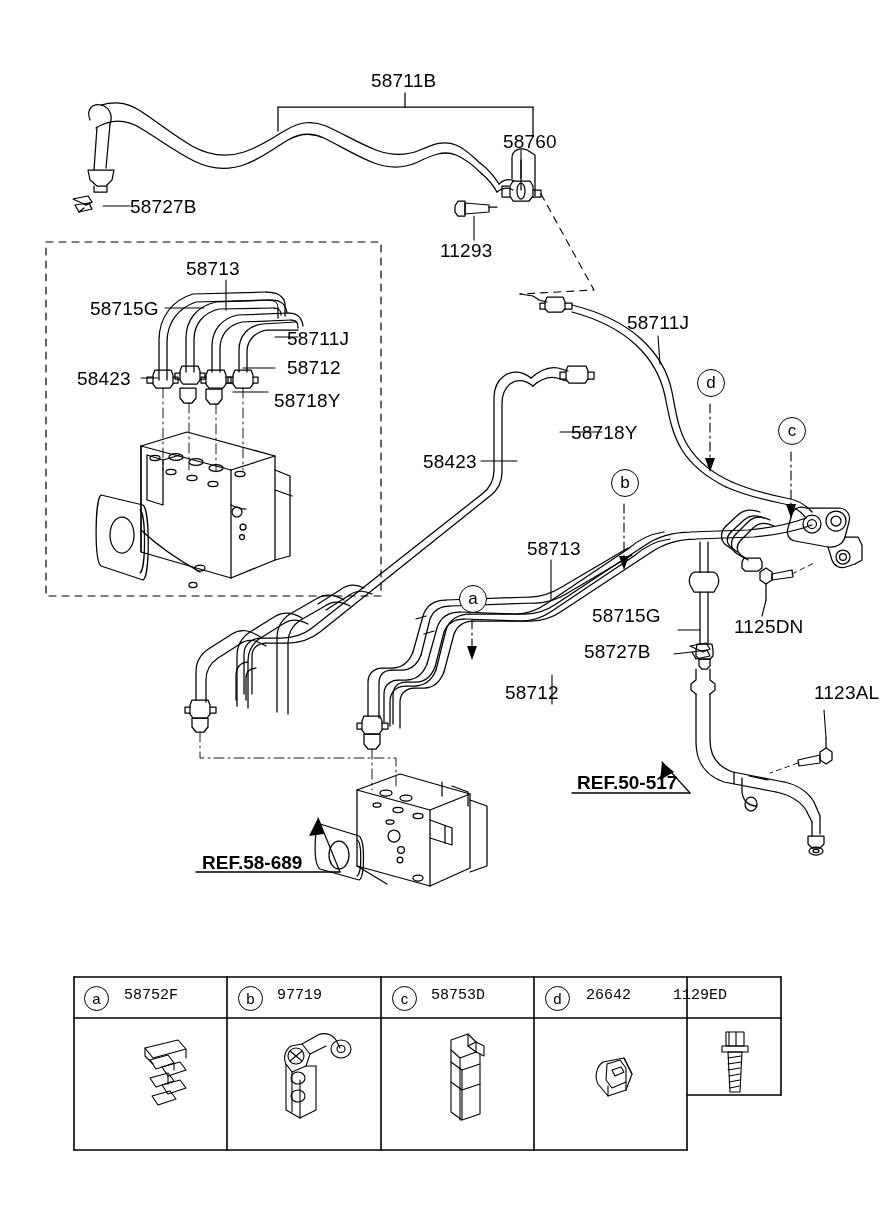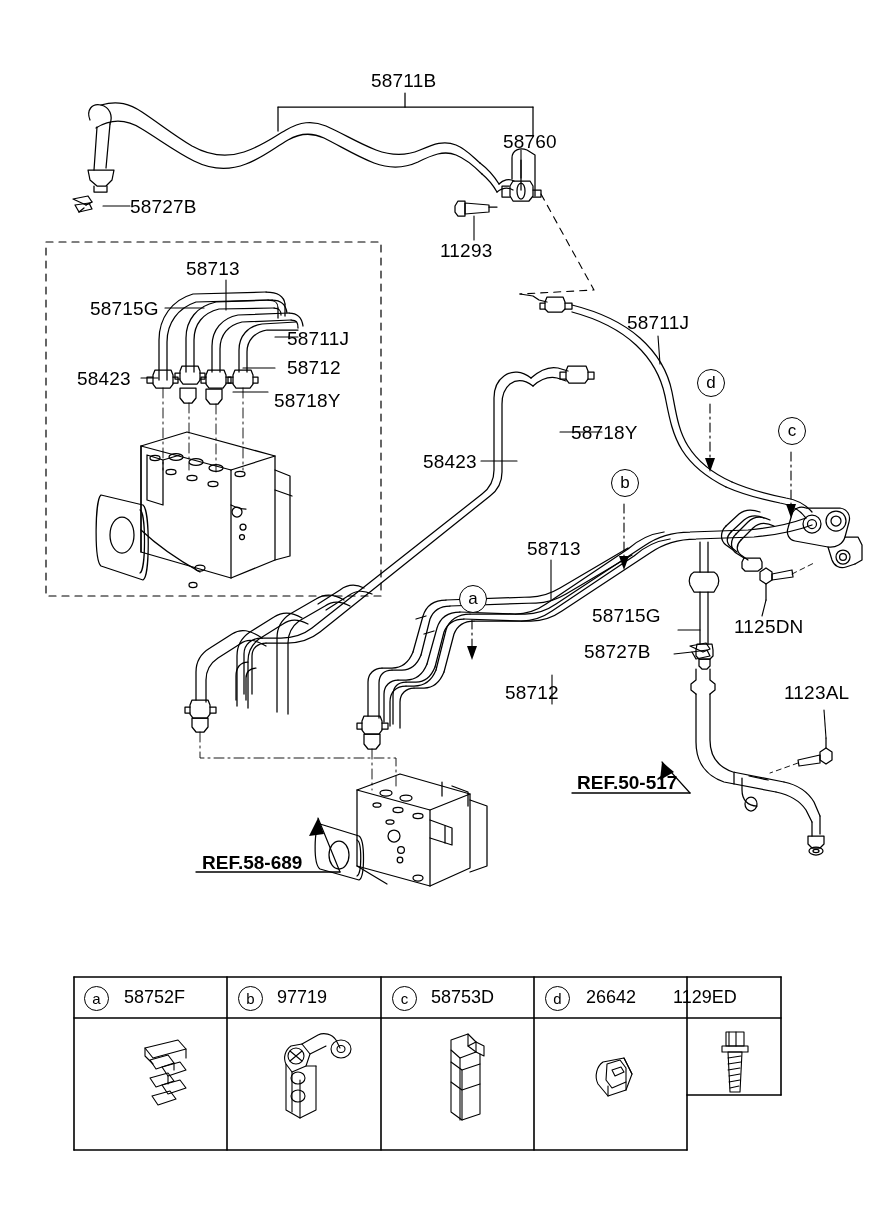--- a/index.html
+++ b/index.html
@@ -1,21 +1,21 @@
 <!DOCTYPE html>
 <html><head>
 <meta charset="utf-8">
 <style>
   html,body{margin:0;padding:0;background:#fff;}
   body{width:886px;height:1211px;font-family:"Liberation Sans",sans-serif;overflow:hidden;}
   #stage{position:relative;width:886px;height:879px;background:#fff;}
   svg.layer{position:absolute;left:0;top:0;width:886px;height:1211px;}
   .lbl{position:absolute;font-family:"Liberation Sans",sans-serif;font-size:19px;color:#000;white-space:nowrap;letter-spacing:.2px;}
   .ref{position:absolute;font-family:"Liberation Sans",sans-serif;font-size:19px;font-weight:bold;color:#000;white-space:nowrap;}
-  .tblhdr{position:absolute;font-family:Liberation Sans, sans-serif;font-size:18px;color:#000;white-space:nowrap;}
+  .tblhdr{position:absolute;font-family:Liberation Mono, monospace;font-size:15px;color:#000;white-space:nowrap;}
   .circ{position:absolute;width:26px;height:26px;border:1.7px solid #000;border-radius:50%;
         display:flex;align-items:center;justify-content:center;font-size:17px;background:#fff;font-family:"Liberation Sans",sans-serif;}
   .tcirc{position:absolute;width:23px;height:23px;border:1.6px solid #000;border-radius:50%;
         display:flex;align-items:center;justify-content:center;font-size:15px;background:#fff;font-family:"Liberation Sans",sans-serif;}
 </style>
 </head>
 <body>
 
 <div id="stage">
 
@@ -472,21 +472,21 @@
   <div class="lbl" style="left:77px;top:368px;">58423</div>
 
   <div class="lbl" style="left:627px;top:312px;">58711J</div>
   <div class="lbl" style="left:571px;top:422px;">58718Y</div>
   <div class="lbl" style="left:423px;top:451px;">58423</div>
   <div class="lbl" style="left:527px;top:538px;">58713</div>
   <div class="lbl" style="left:505px;top:682px;">58712</div>
   <div class="lbl" style="left:592px;top:605px;">58715G</div>
   <div class="lbl" style="left:584px;top:641px;">58727B</div>
   <div class="lbl" style="left:734px;top:608px;margin-top:8px;">1125DN</div>
-  <div class="lbl" style="left:784px;top:682px;">1123AL</div>
+  <div class="lbl" style="left:814px;top:682px;">1123AL</div>
 
   <div class="ref" style="left:202px;top:852px;">REF.58-689</div>
   <div class="ref" style="left:577px;top:772px;">REF.50-517</div>
 
   <div class="circ" style="left:459px;top:585px;">a</div>
   <div class="circ" style="left:611px;top:469px;">b</div>
   <div class="circ" style="left:778px;top:417px;">c</div>
   <div class="circ" style="left:697px;top:369px;">d</div>
 
   <div class="tcirc" style="left:84px;top:986px;">a</div>

